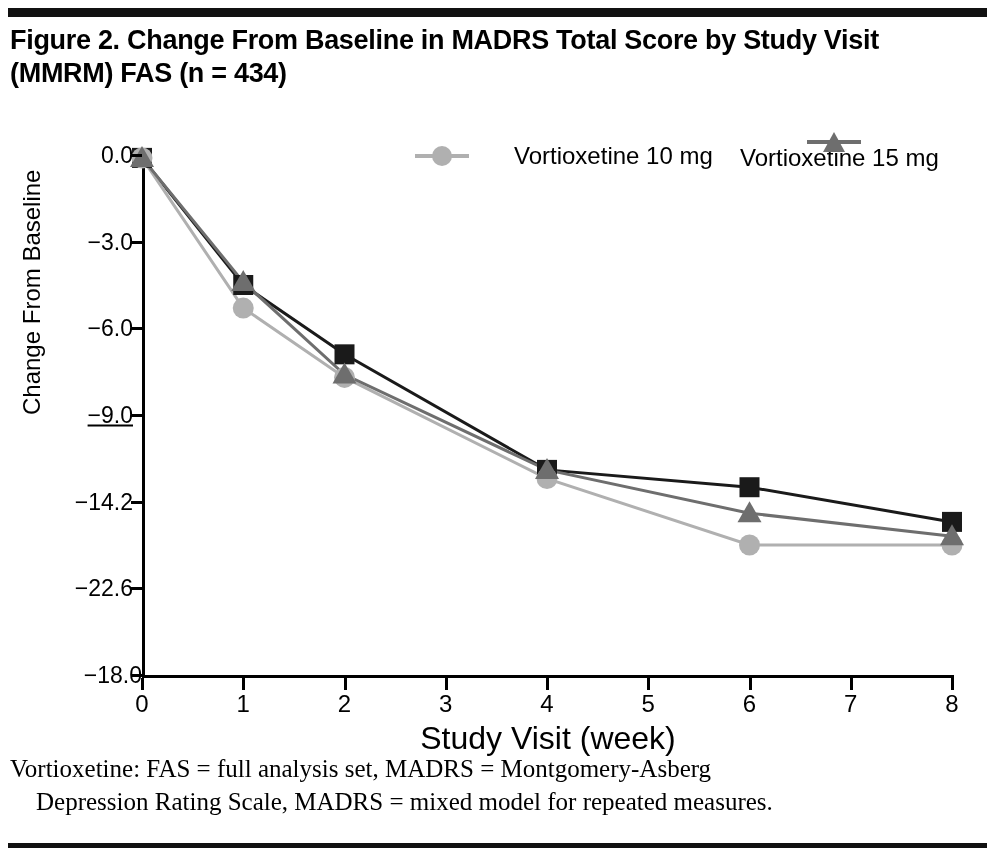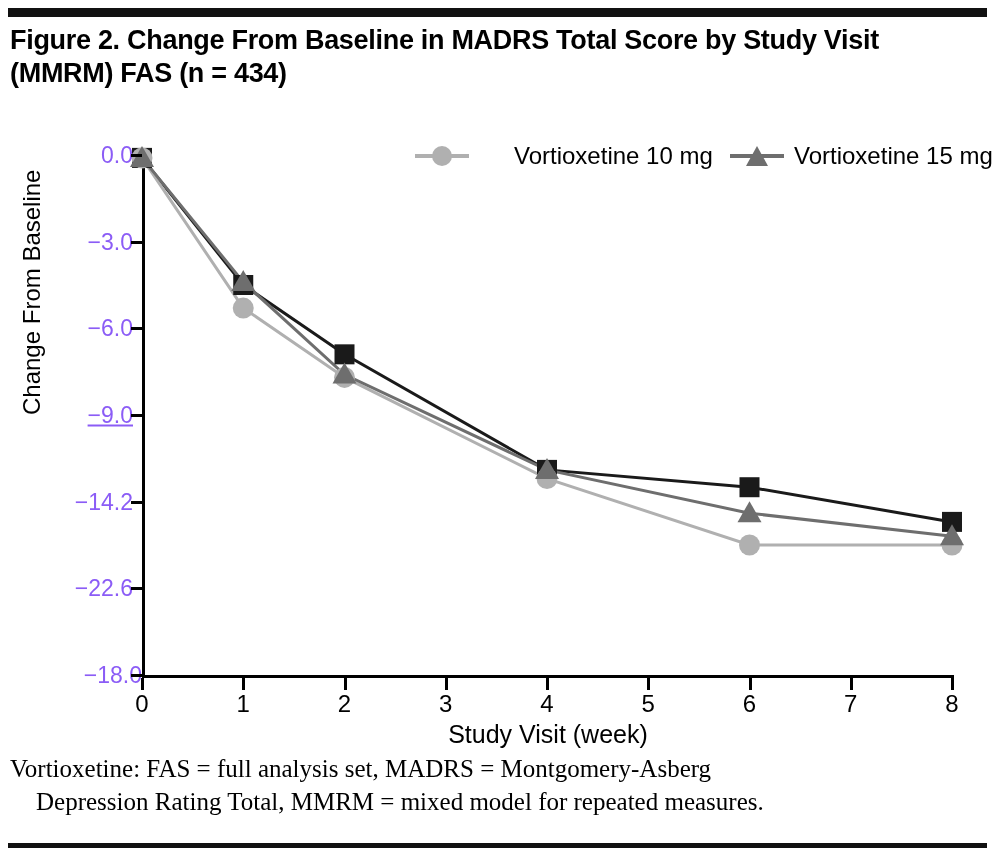--- a/index.html
+++ b/index.html
@@ -72,21 +72,21 @@
     height: 3px;
     background: #000000;
   }
   .ytick-label {
     position: absolute;
     right: 0;
     width: 120px;
     text-align: right;
     font-size: 23px;
     font-family: "Liberation Sans", sans-serif;
-    color: #8b5cf6;
+    color: #000000;
     transform: translateY(-50%);
   }
   .ytick-mark {
     position: absolute;
     left: -11px;
     width: 11px;
     height: 3px;
     background: #000;
   }
   .xtick-label {
@@ -114,21 +114,21 @@
     transform-origin: 0 0;
     transform: rotate(-90deg);
     white-space: nowrap;
   }
   .x-axis-title {
     position: absolute;
     left: 142px;
     top: 600px;
     width: 812px;
     text-align: center;
-    font-size: 25px;
+    font-size: 32px;
     font-family: "Liberation Sans", sans-serif;
   }
   .legend {
     position: absolute;
     left: 175px;
     top: 20px;
     width: 800px;
     height: 34px;
   }
   .legend-item {
@@ -216,21 +216,21 @@
     <div class="axis-line-y"></div>
     <div class="axis-line-x"></div>
 
     <div class="legend" id="legend">
         <div class="legend-item" style="left: 240px; gap: 35px;">
           <span class="legend-line" style="background: rgb(176, 176, 176);">
             <span class="legend-marker marker-circle" style="background: rgb(176, 176, 176);"></span>
           </span>
           <span class="legend-label">Vortioxetine 10 mg</span>
         </div>
-        <div class="legend-item" style="left: 555px;">
+        <div class="legend-item" style="left: 555px; flex-direction: column;">
           <span class="legend-line" style="background: rgb(110, 110, 110);">
             <span class="legend-marker marker-triangle" style="border-bottom: 20px solid rgb(110, 110, 110);"></span>
           </span>
           <span class="legend-label">Vortioxetine 15 mg</span>
         </div>
       </div>
 
     <div class="plot" id="plot">
       <svg class="series-svg" id="series-svg" width="810" height="520">
           <polyline points="0.0,2.9 101.3,130.0 202.5,199.3 405.0,314.9 607.5,332.2 810.0,366.9" fill="none" stroke="#1a1a1a" stroke-width="3"></polyline>
@@ -292,17 +292,17 @@
         <div class="xtick-label" style="position: absolute; left: 850.75px; top: 570px;">7</div>
         <div class="xtick-mark" style="position: absolute; left: 951px; top: 558px;"></div>
         <div class="xtick-label" style="position: absolute; left: 952px; top: 570px;">8</div>
       </div>
 
     <div class="x-axis-title">Study Visit (week)</div>
   </div>
 
   <div class="footnote">
     <span>Vortioxetine: FAS = full analysis set, MADRS = Montgomery-Asberg</span>
-    <span class="indent">Depression Rating Total, MMRM = mixed model for repeated measures.</span>
+    <span class="indent">Depression Rating Scale, MADRS = mixed model for repeated measures.</span>
   </div>
 
   <div class="bottom-rule"></div>
 </div>
 
 </body></html>

